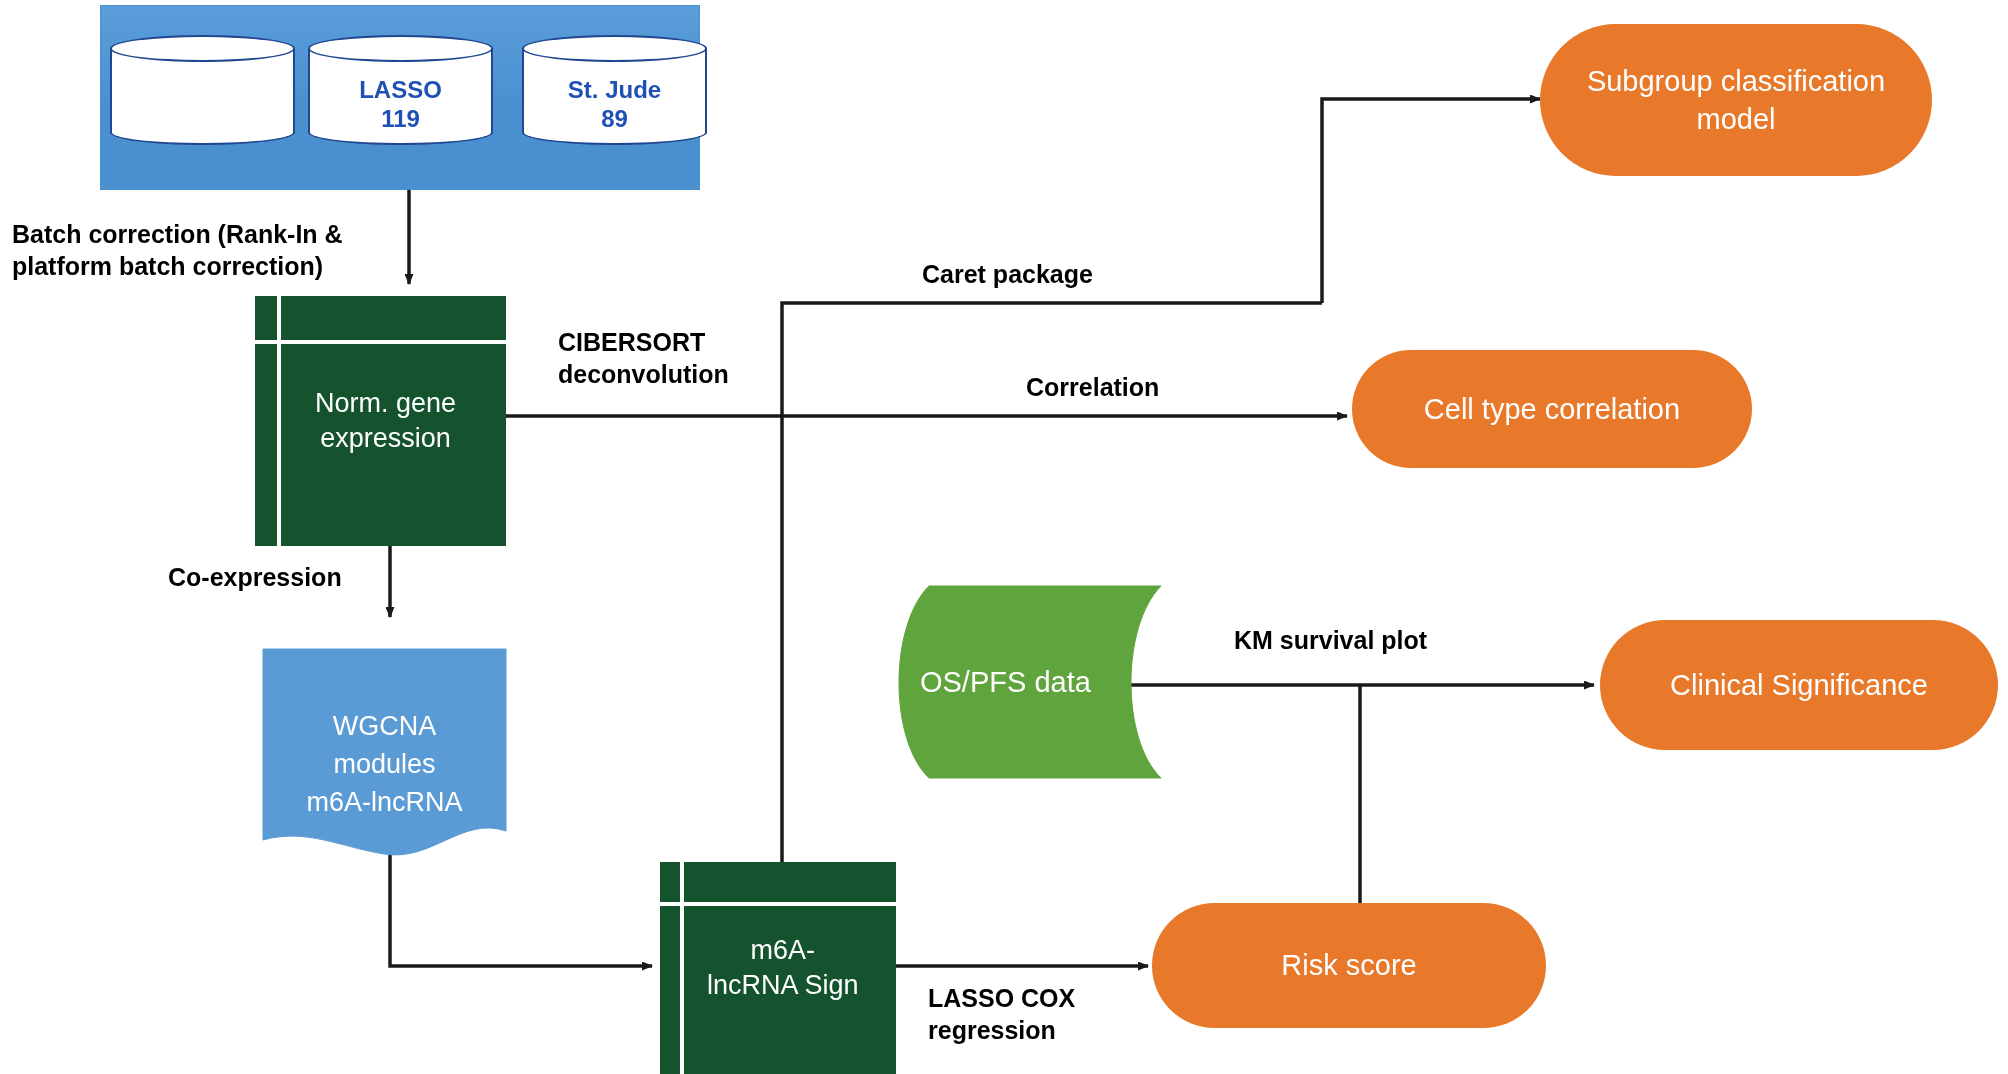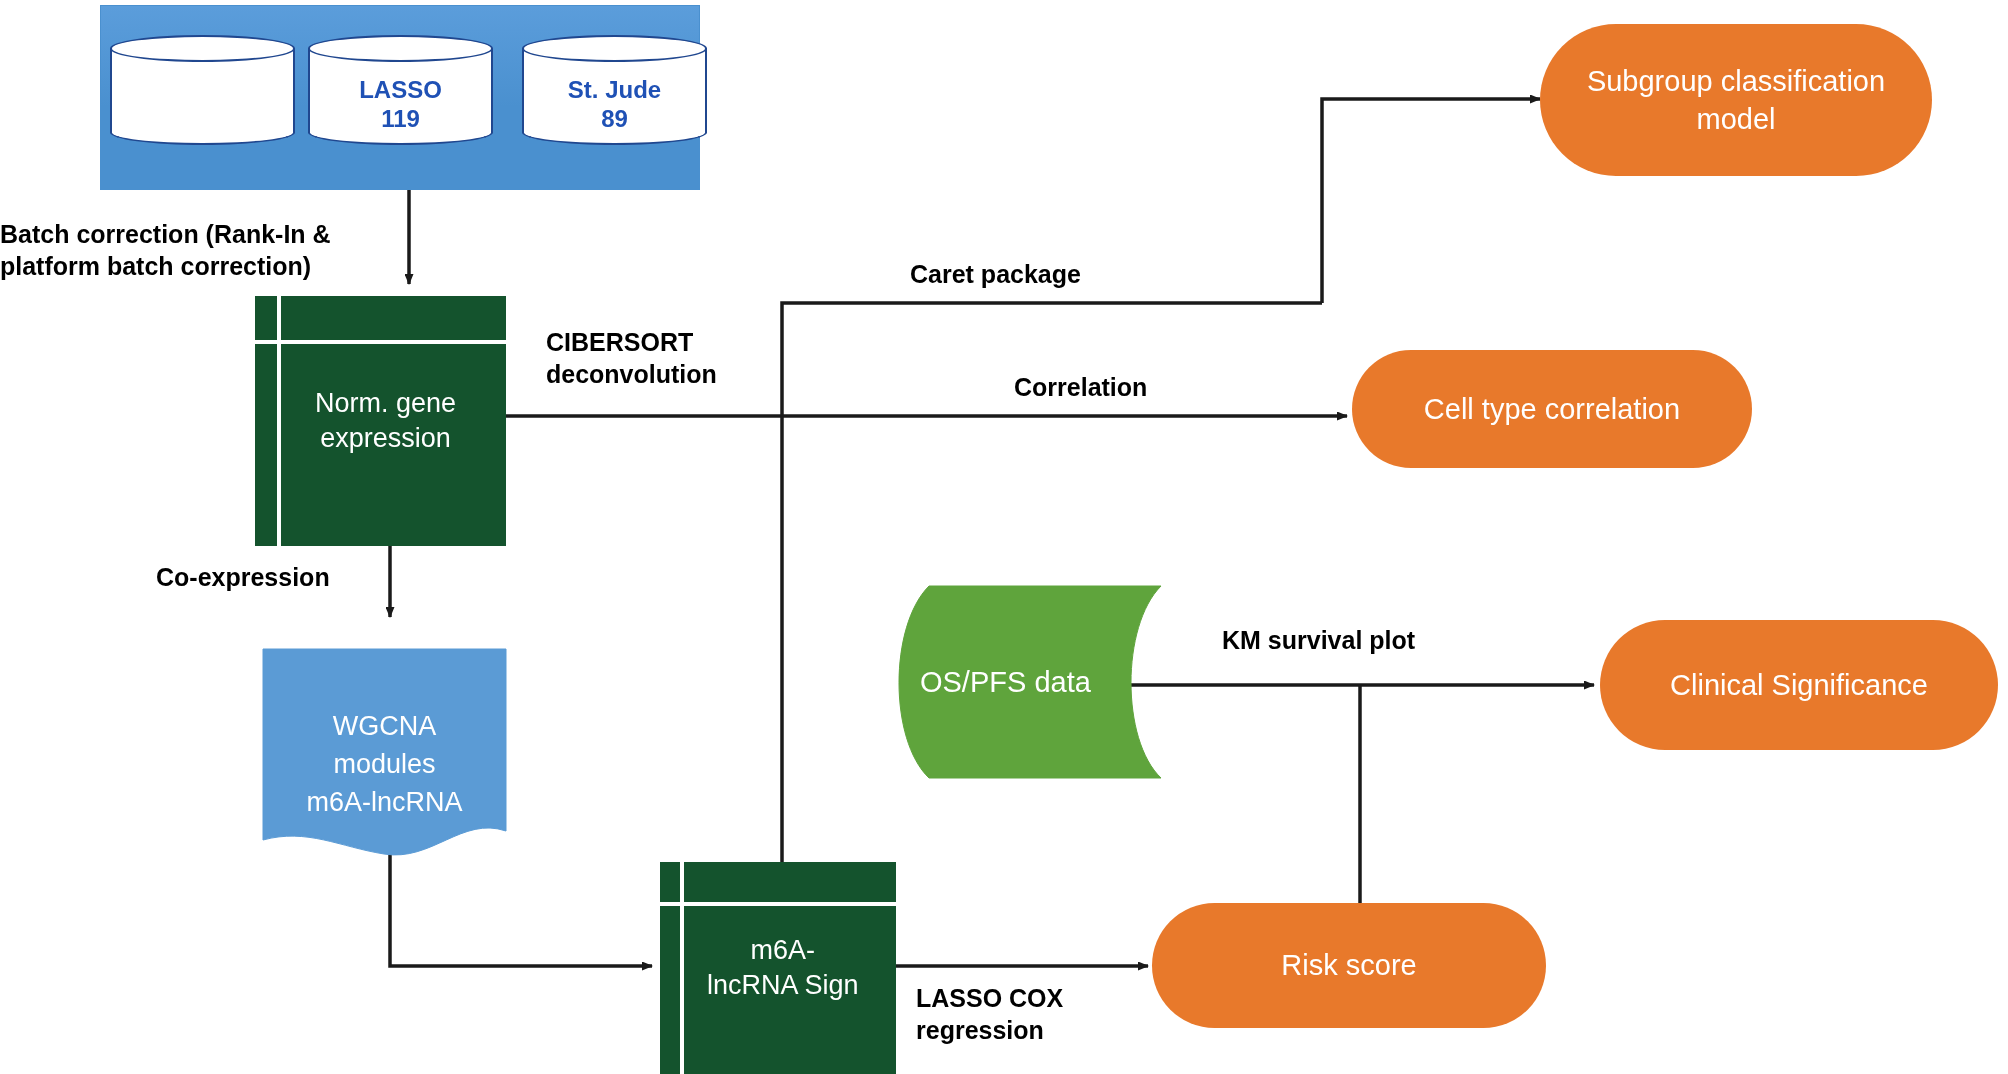--- a/index.html
+++ b/index.html
@@ -155,20 +155,21 @@
   }
 
   
   .edge-label {
     position: absolute;
     color: #000000;
     font-weight: bold;
     font-size: 25px;
     line-height: 1.28;
     white-space: pre-line;
+    padding-left: 12px;
   }
 </style>
 </head>
 <body>
 
 <div id="canvas">
 
   <svg id="wires" viewBox="0 0 2008 1074" xmlns="http://www.w3.org/2000/svg">
     <defs>
       <marker id="arrow" markerWidth="11" markerHeight="9" refX="10" refY="4.5" orient="auto" markerUnits="userSpaceOnUse">

